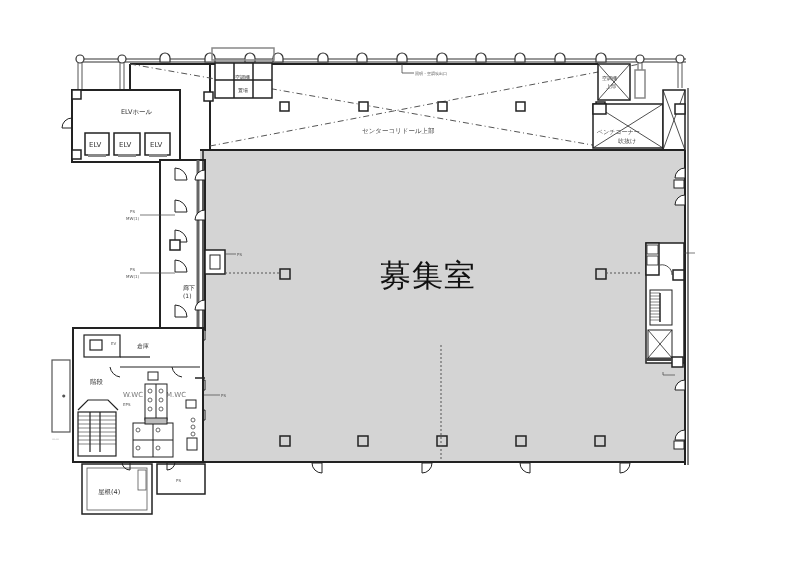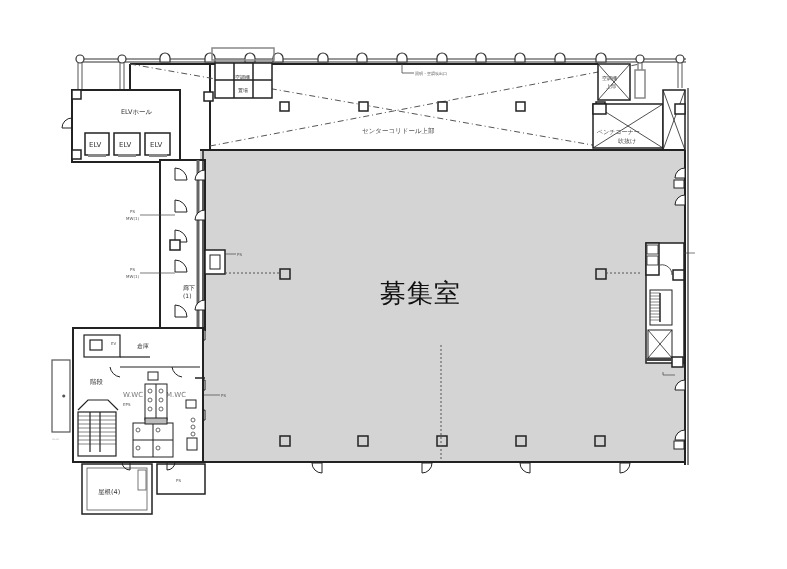--- a/index.html
+++ b/index.html
@@ -1,18 +1,18 @@
 <!DOCTYPE html>
 <html><head>
 <meta charset="utf-8">
 <style>
   html,body{margin:0;padding:0;background:#ffffff;}
   body{width:787px;height:569px;position:relative;overflow:hidden;font-family:"DejaVu Sans",sans-serif;}
   #plan{position:absolute;left:0;top:0;width:787px;height:569px;}
-  .main-label{position:absolute;left:380px;top:280px;font-size:26px;color:#111;letter-spacing:1px;font-family:Liberation Sans, sans-serif;line-height:1;}
+  .main-label{position:absolute;left:380px;top:262px;font-size:31px;color:#111;letter-spacing:1px;font-family:Liberation Mono, monospace;line-height:1;}
 </style>
 </head>
 <body>
 
 <svg id="plan" viewBox="0 0 787 569" xmlns="http://www.w3.org/2000/svg">
 
   <rect x="200" y="150" width="485" height="312" fill="#d4d4d4"></rect>
 
   <g stroke="#333" stroke-width="1.2" fill="none">
     <line x1="80" y1="59" x2="686" y2="59"></line>

